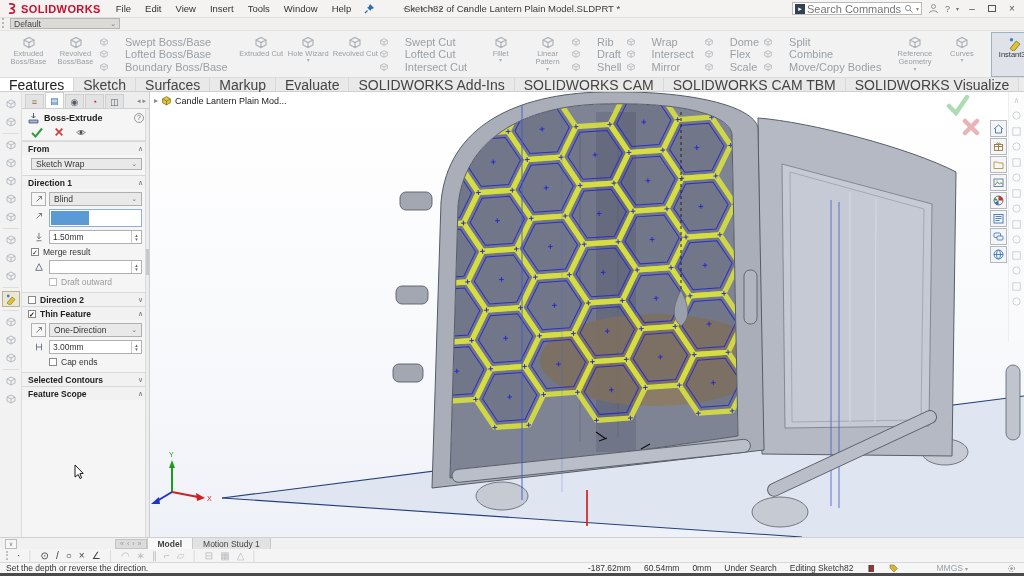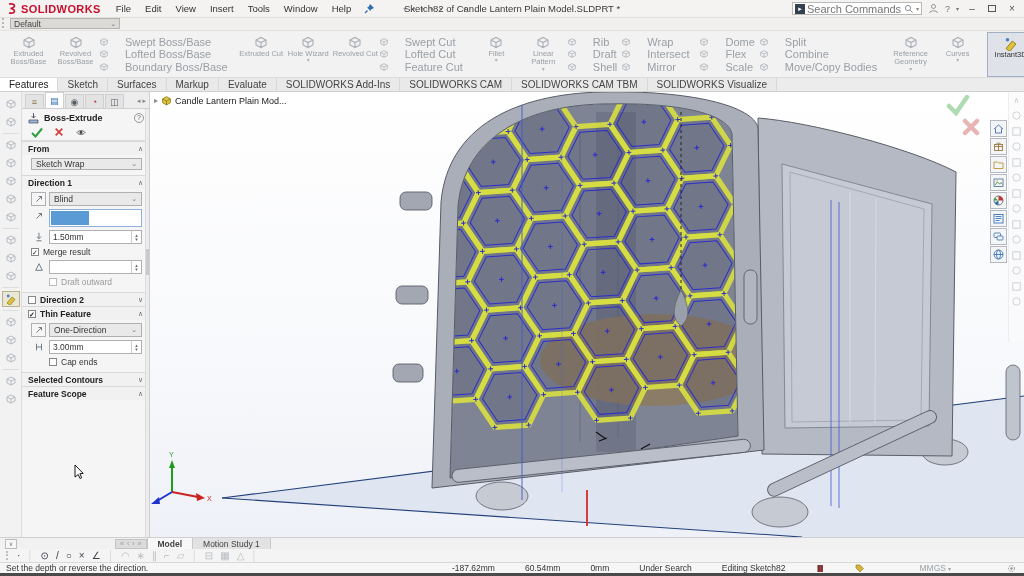--- a/index.html
+++ b/index.html
@@ -43,21 +43,21 @@
   .big .icn { width:18px; height:15px; }
   .big .icn svg { width:100%; height:100%; stroke:#aab0b6; fill:none; stroke-width:.9; }
   .big .ddm { font-size:6px; color:#b0b4b8; line-height:4px; }
   .big.active { background:#dfe3e9; border:1px solid #9fb2c5; color:#333; }
   .smallcol { display:flex; flex-direction:column; padding-top:4px; gap:1.5px; }
   .sitem { display:flex; align-items:center; gap:16px; font-size:11px; color:#9aa0a6; white-space:nowrap; height:11px; padding-right:4px; }
   .sitem .icn { width:10px; height:10px; flex:0 0 auto; }
   .sitem .icn svg { width:100%; height:100%; stroke:#aab0b6; fill:none; stroke-width:.9; }
 
   
-  .cmdtabs { height:14px; background:#ececec; display:flex; font-size:10px; color:#444; border-bottom:1px solid #cfcfcf; }
+  .cmdtabs { height:14px; background:#ececec; display:flex; font-size:14px; color:#444; border-bottom:1px solid #cfcfcf; }
   .ctab { padding:0 9px; display:flex; align-items:center; border-right:1px solid #d8d8d8; background:#e9e9e9; }
   .ctab.active { background:#fff; color:#222; }
 
   
   .main { position:absolute; top:92px; left:0; right:0; height:445px; display:flex; }
   .lefttools { width:22px; background:#f2f2f2; border-right:1px solid #ddd; display:flex; flex-direction:column; align-items:center; padding-top:3px; }
   .ltool { width:18px; height:16px; display:flex; align-items:center; justify-content:center; margin:1px 0; }
   .ltool svg { width:12px; height:12px; fill:none; }
   .ltool.active { background:#eae7d7; border:1px solid #b9b28a; }
   .lsep { width:16px; height:1px; background:#ddd; margin:2px 0; }
@@ -112,21 +112,21 @@
   .chevbox { width:12px; height:10px; border:1px solid #bbb; background:#f7f7f7; margin-left:5px; display:flex; align-items:center; justify-content:center; font-size:6px; color:#777; }
   .mtnav { margin-left:98px; background:#dcdcdc; border:1px solid #c4c4c4; height:10px; display:flex; align-items:center; gap:3px; padding:0 4px; color:#9a9a9a; font-size:7px; }
   .mtab { padding:0 10px; height:100%; display:flex; align-items:center; background:#e2e2e2; border-right:1px solid #c9c9c9; }
   .mtab.active { background:#f8f8f8; font-weight:bold; border-left:1px solid #c9c9c9; }
   .sketchbar { position:absolute; top:549px; left:0; right:0; height:13px; background:#f4f4f4; display:flex; align-items:center; gap:7px; padding-left:6px; font-size:10px; }
   .sgrip { width:4px; height:9px; border-left:2px dotted #c2c0bd; }
   .stool { color:#3a3f46; line-height:11px; }
   .stool.off { color:#b9bcc0; }
   .ssep { color:#d5d5d5; }
   .statusbar { position:absolute; top:562px; left:0; right:0; height:11px; background:#f6f6f6; border-top:1px solid #d9d9d9; display:flex; align-items:center; font-size:8.5px; color:#333; padding:0 6px; }
-  .sb-right { margin-left:auto; display:flex; align-items:center; gap:30px; margin-right:2px; }
+  .sb-right { margin-left:auto; display:flex; align-items:center; gap:13px; margin-right:2px; }
   .sb-units { color:#9aa0a6; display:flex; align-items:center; gap:2px; margin-left:26px; }
   .sb-gear { margin-left:26px; }
   .sb-gear svg, .sb-ic svg { width:9px; height:9px; }
   .bottomdark { position:absolute; top:573px; left:0; right:0; height:3px; background:#4a4a4a; }
 </style>
 </head>
 <body>
 
 <div class="titlebar">
   <div class="brand">
@@ -337,21 +337,21 @@
             </svg>
           </span>
           <span>Lofted Cut</span>
         </div>
         <div class="sitem">
           <span class="icn">
             <svg viewBox="0 0 12 12">
               <path d="M2 4l4-2 4 2v4l-4 2-4-2zM2 4l4 2 4-2M6 6v4"></path>
             </svg>
           </span>
-          <span>Feature Cut</span>
+          <span>Intersect Cut</span>
         </div>
       </div>
     </div>
     <div class="rsep"></div>
     <div class="rgroup">
       <div class="big">
         <span class="icn">
           <svg viewBox="0 0 12 12">
             <path d="M2 4l4-2 4 2v4l-4 2-4-2zM2 4l4 2 4-2M6 6v4"></path>
           </svg>

